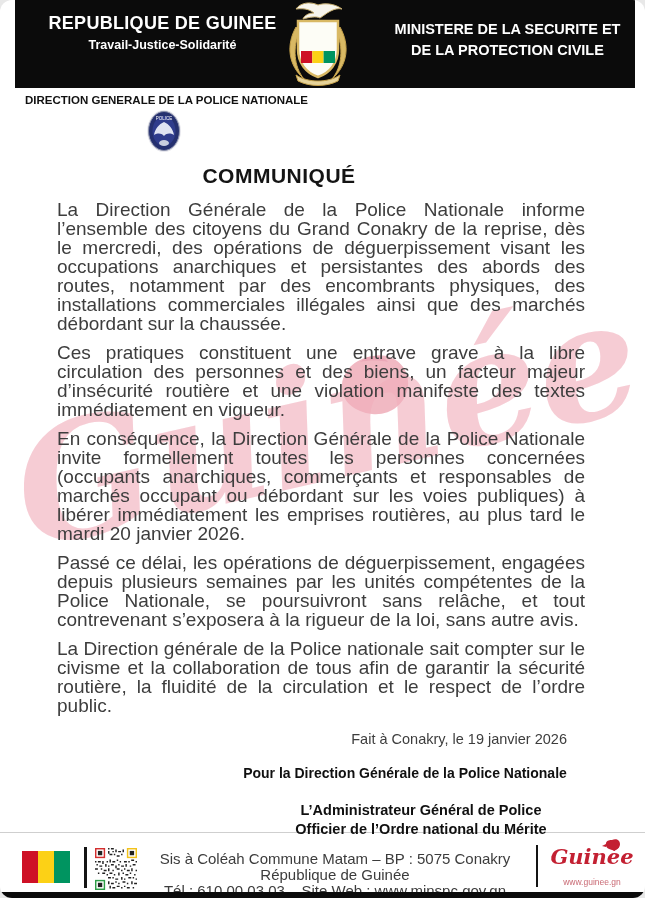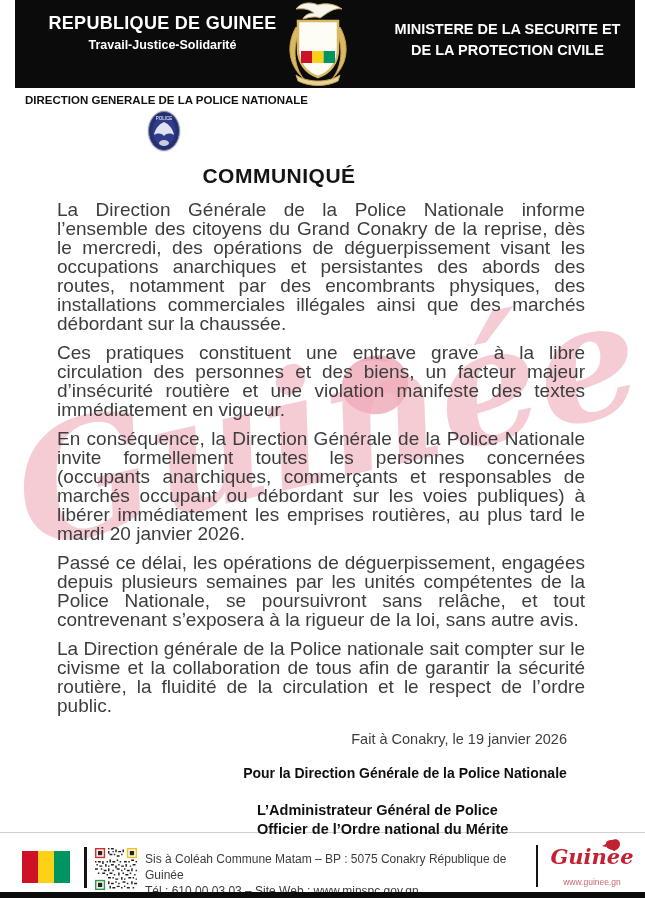--- a/index.html
+++ b/index.html
@@ -1,18 +1,18 @@
 <!DOCTYPE html>
 <html><head>
 <meta charset="utf-8">
 <style>
   html,body{margin:0;padding:0;background:#e8e8e8;}
   .page{
     position:relative;width:645px;height:898px;background:#ffffff;
-    font-family:"Liberation Sans", sans-serif;overflow:hidden;margin:0 auto;
+    font-family:"Liberation Sans", sans-serif;overflow:hidden;margin:0 auto;border-radius:12px;
   }
   
   .band{position:absolute;left:15px;top:0;width:620px;height:88px;background:#0b0b0b;}
   .band-left{position:absolute;left:20px;top:13px;width:255px;text-align:center;color:#fff;}
   .band-left .l1{font-size:18px;font-weight:bold;letter-spacing:.3px;}
   .band-left .l2{font-size:12.5px;font-weight:bold;margin-top:4px;}
   .band-right{position:absolute;left:375px;top:19px;width:235px;text-align:center;color:#fff;
     font-size:14.5px;font-weight:bold;line-height:21px;}
   .coa{position:absolute;left:280px;top:1px;}
   .direction{position:absolute;left:25px;top:94px;font-size:11.5px;font-weight:bold;color:#111;}
@@ -30,31 +30,31 @@
   
   .content{position:absolute;left:57px;top:200px;width:528px;z-index:1;}
   .content p{
     margin:0 0 10px 0;font-size:19px;line-height:19px;color:#3d3d3d;
     text-align:justify;
   }
   .date-line{margin-top:16px;text-align:right;padding-right:18px;
     font-size:14.5px;color:#3d3d3d;}
   .for-line{margin-top:18px;text-align:center;padding-left:168px;
     font-size:14px;font-weight:bold;color:#101010;}
-  .sig-block{margin-top:20px;padding-left:200px;
+  .sig-block{margin-top:20px;text-align:center;padding-left:200px;
     font-size:14.5px;font-weight:bold;color:#101010;line-height:19px;}
   
   .footer-rule{position:absolute;left:0;top:832px;width:645px;height:1px;background:#cfcfcf;}
   .flag{position:absolute;left:22px;top:851px;width:48px;height:32px;display:flex;}
   .flag div{flex:1;}
   .vbar1{position:absolute;left:84px;top:847px;width:3px;height:41px;background:#141414;}
   .vbar2{position:absolute;left:536px;top:845px;width:2px;height:42px;background:#141414;}
   .qr{position:absolute;left:95px;top:848px;}
-  .addr{position:absolute;left:145px;top:851px;width:380px;text-align:left;
-    font-size:12px;line-height:16px;color:#3c3c3c;}
+  .addr{position:absolute;left:145px;top:851px;width:380px;text-align:center;
+    font-size:15px;line-height:16px;color:#3c3c3c;}
   .brand{position:absolute;left:546px;top:846px;width:92px;text-align:center;z-index:1;}
   .brand-name{font-family:"DejaVu Serif", serif;font-style:italic;font-weight:bold;
     font-size:21px;color:#c32032;line-height:22px;}
   .brand-url{font-size:8.5px;color:#c96a74;margin-top:9px;}
   .brand-bird{position:absolute;left:56px;top:-8px;}
   .bottom-band{position:absolute;left:0;top:892px;width:645px;height:6px;background:#0b0b0b;}
 </style>
 </head>
 <body>
 

